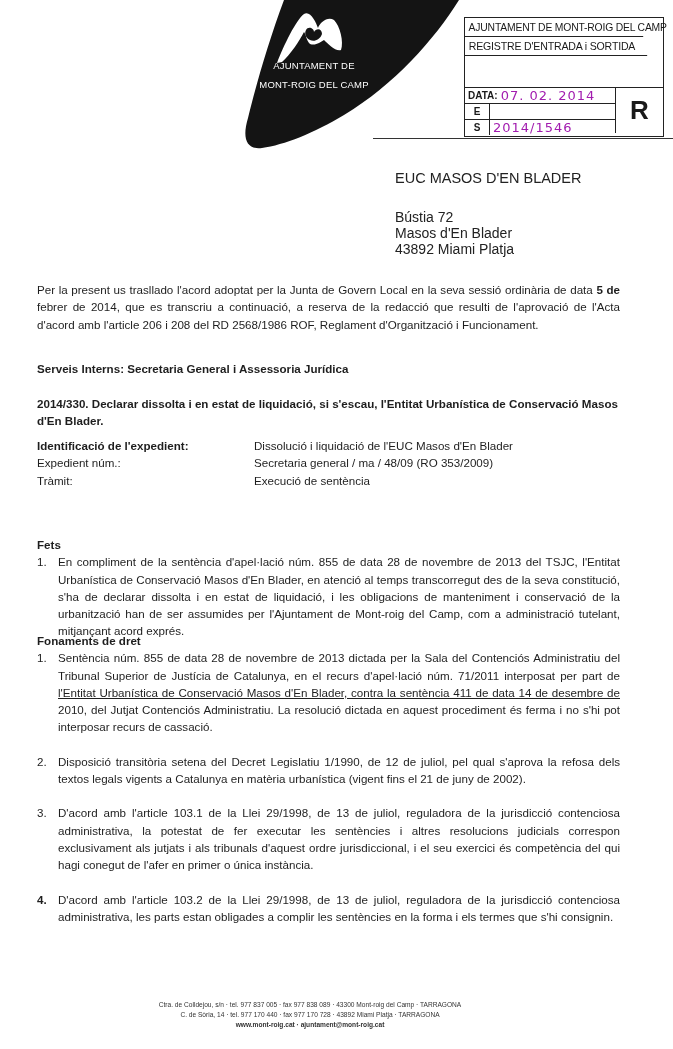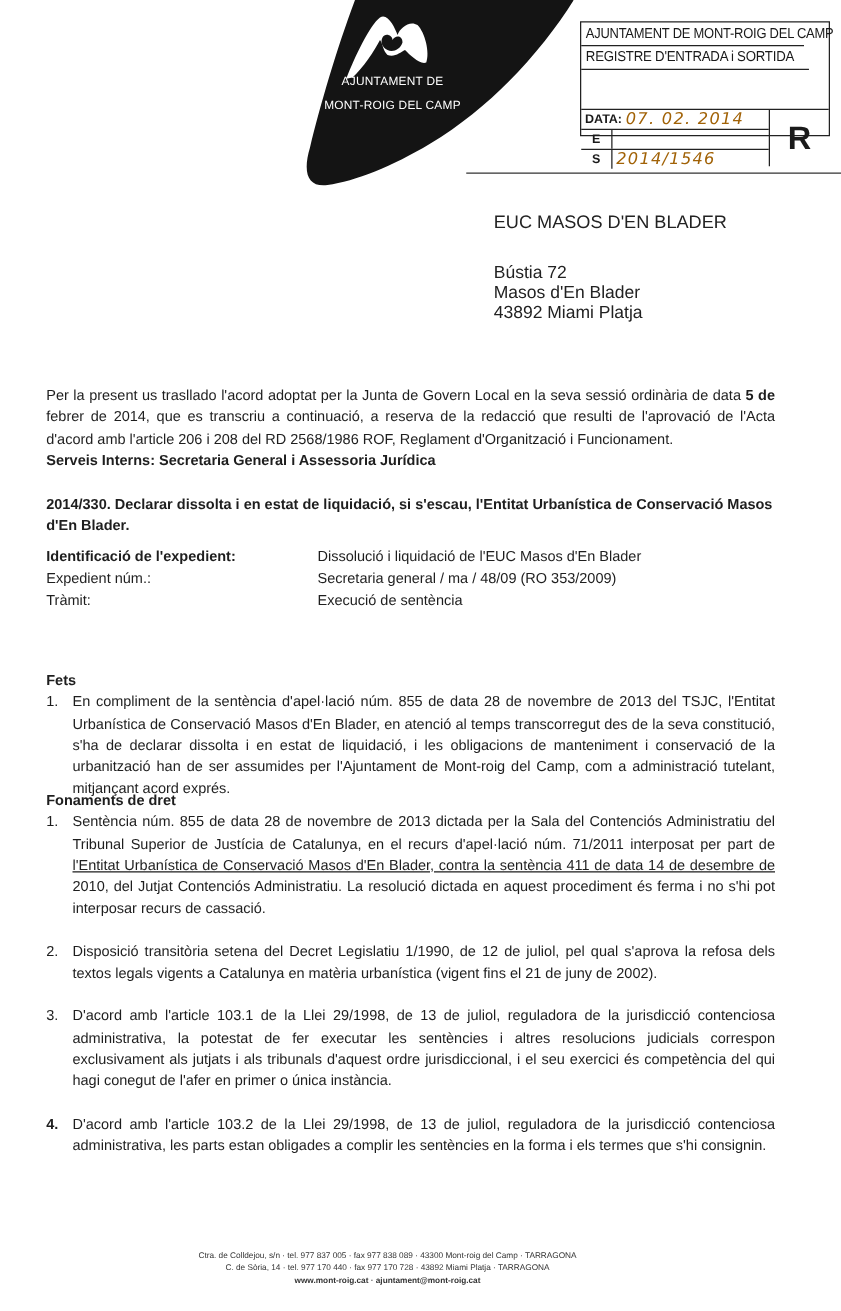--- a/index.html
+++ b/index.html
@@ -9,35 +9,35 @@
   }
   .logo {
     position: absolute; left: 244px; top: 0; width: 215px; height: 160px;
   }
   .logo svg { display: block; }
   .logo-text {
     position: absolute; left: 0; width: 140px; text-align: center;
     color: #fff; font-size: 9.5px; letter-spacing: 0.2px; line-height: 11px;
   }
   .stamp {
-    position: absolute; left: 464px; top: 17px; width: 200px; height: 92px;
+    position: absolute; left: 464px; top: 17px; width: 200px; height: 120px;
     border: 1.5px solid #222; box-sizing: border-box;
     font-family: "Liberation Sans", sans-serif;
   }
   .stamp .row { border-bottom: 1.2px solid #222; font-size: 11.5px; padding: 2px 4px; letter-spacing: -0.2px; }
   .stamp .row1 { height: 14px; line-height: 14px; font-weight: normal; transform: scaleX(0.9); transform-origin: left; white-space: nowrap; }
   .stamp .row2 { height: 14px; line-height: 14px; transform: scaleX(0.92); transform-origin: left; white-space: nowrap; }
   .stamp .blank { height: 31px; border-bottom: 1.2px solid #222; }
   .stamp .bottom { display: flex; height: 45px; }
   .stamp .bl { width: 150px; border-right: 1.2px solid #222; }
   .stamp .bl .l { display: flex; height: 15px; line-height: 15px; border-bottom: 1px solid #222; font-size: 10px; font-weight: bold; }
   .stamp .bl .l:last-child { border-bottom: none; }
   .stamp .bl .lab { width: 24px; text-align: center; border-right: 1px solid #222; }
   .stamp .bl .l.first .lab { width: auto; border-right: none; padding-left: 3px; text-align: center; }
-  .stamp .hand { font-family: "DejaVu Sans", sans-serif; font-style: italic; font-weight: normal; font-size: 13px; padding-left: 3px; letter-spacing: 1px; color: #a16207; }
+  .stamp .hand { font-family: "DejaVu Sans", sans-serif; font-weight: normal; font-size: 13px; padding-left: 3px; letter-spacing: 1px; color: #a21caf; }
   .stamp .br { flex: 1; display: flex; align-items: center; justify-content: center; font-size: 26px; font-weight: bold; }
   .underline-scan { position: absolute; left: 373px; top: 138px; width: 300px; border-top: 1.5px solid #333; }
 
   .addr { position: absolute; left: 395px; top: 170px; font-size: 14px; line-height: 16px; color: #222; }
   .addr .name { margin-bottom: 23px; font-size: 14.5px; }
 
   .body { position: absolute; left: 37px; width: 583px; font-size: 11.6px; line-height: 17.3px; color: #1e1e1e; }
   .justify { text-align: justify; }
   .b { font-weight: bold; }
   .meta { display: flex; }
@@ -93,21 +93,21 @@
 </div>
 <div class="underline-scan"></div>
 
 <div class="addr">
   <div class="name">EUC MASOS D'EN BLADER</div>
   <div>Bústia 72</div>
   <div>Masos d'En Blader</div>
   <div>43892 Miami Platja</div>
 </div>
 
-<div class="body justify" style="top:308px;">
+<div class="body justify" style="top:281px;">
   <span>Per la present us trasllado l'acord adoptat per la Junta de Govern Local en la seva sessió ordinària de data </span><span class="b">5 de</span><span> febrer de 2014, que es transcriu a continuació, a reserva de la redacció que resulti de l'aprovació de l'Acta d'acord amb l'article 206 i 208 del RD 2568/1986 ROF, Reglament d'Organització i Funcionament.</span>
 </div>
 
 <div class="body b" style="top:360px; font-weight:normal;">
   <span class="b" style="font-weight:600;">Serveis Interns: Secretaria General i Assessoria Jurídica</span>
 </div>
 
 <div class="body b" style="top:395px;">2014/330. Declarar dissolta i en estat de liquidació, si s'escau, l'Entitat Urbanística de Conservació Masos d'En Blader.</div>
 
 <div class="body" style="top:437px;">

